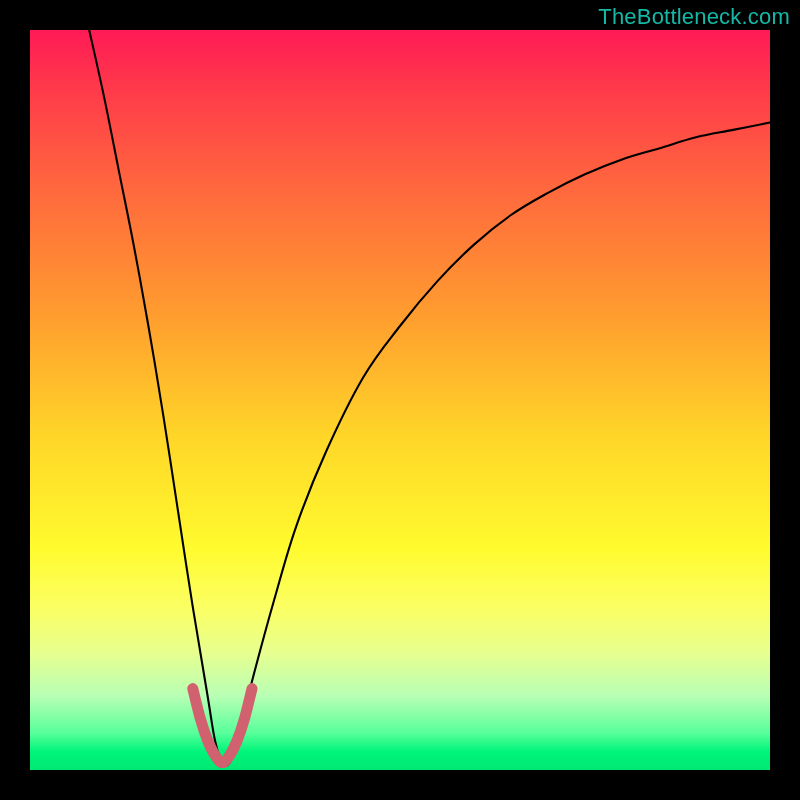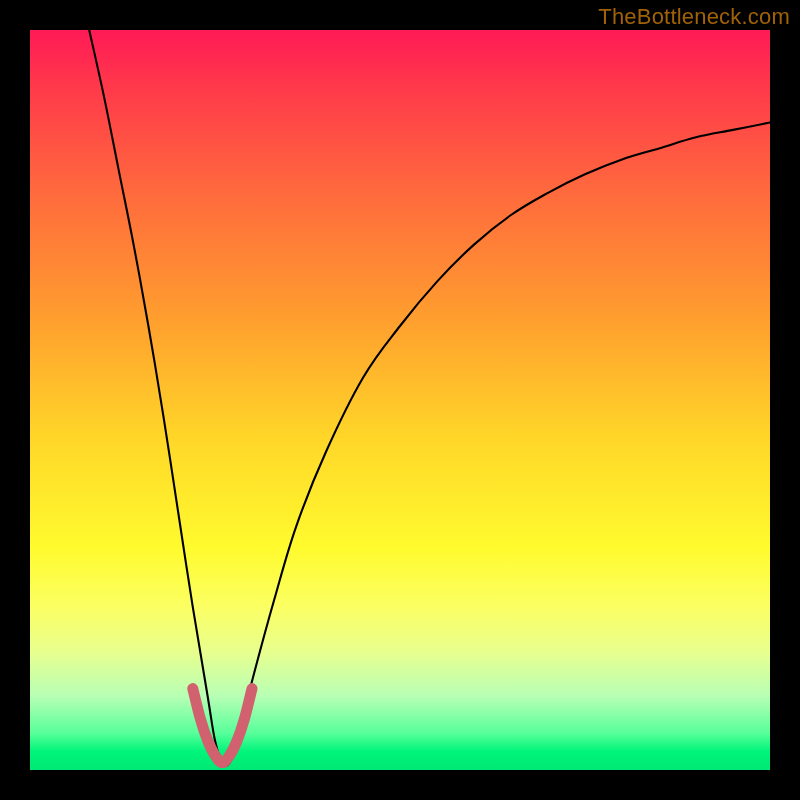--- a/index.html
+++ b/index.html
@@ -36,21 +36,21 @@
       #58ff9a 95%,
       #00f57a 97.5%,
       #00e873 100%
     );
   }
   .watermark {
     position: absolute;
     top: 4px;
     right: 10px;
     font-size: 22px;
-    color: #a16207;
+    color: #14b8a6;
     font-weight: 500;
     letter-spacing: 0.2px;
     user-select: none;
   }
   svg.curves {
     position: absolute;
     left: 0;
     top: 0;
     width: 740px;
     height: 740px;

